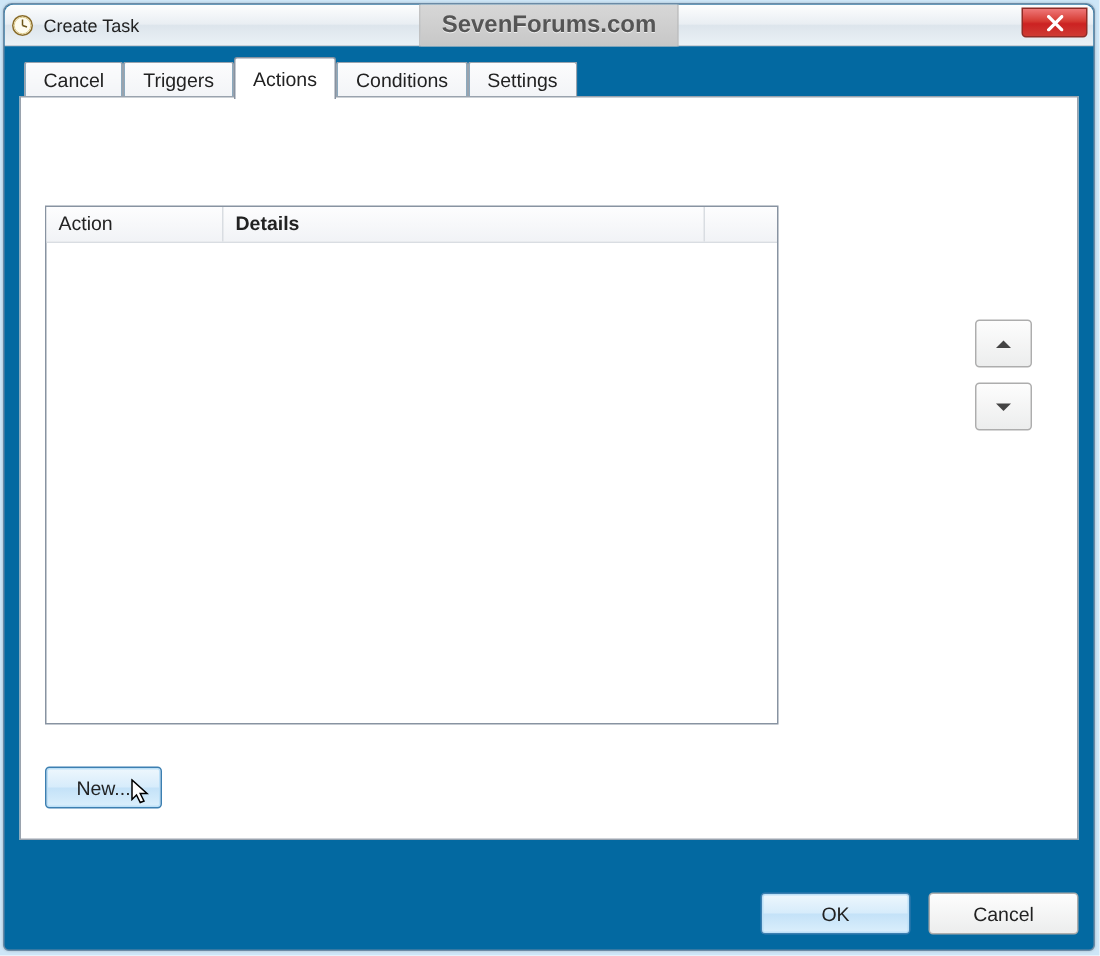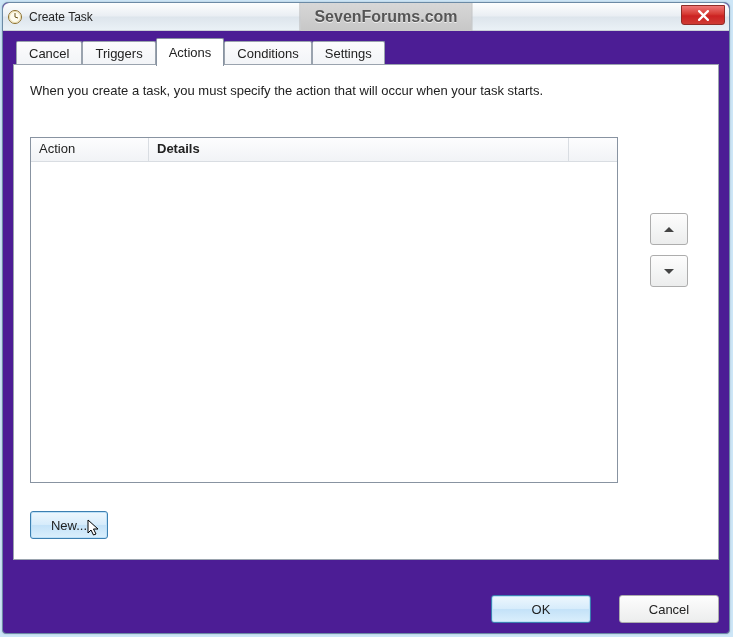--- a/index.html
+++ b/index.html
@@ -1,55 +1,55 @@
 <!DOCTYPE html>
 <html><head>
 <meta charset="utf-8">
 <style>
 * { box-sizing: border-box; margin: 0; padding: 0; font-family: "Segoe UI", Tahoma, sans-serif; }
 body { width: 733px; height: 637px; background: #cde6f7; position: relative; overflow: hidden; }
 
-.window { position: absolute; left: 2px; top: 2px; width: 728px; height: 632px; background: #4c1d95; border: 1px solid #6b8aa5; border-radius: 6px 6px 4px 4px; box-shadow: 0 0 2px rgba(0,0,0,.2); }
+.window { position: absolute; left: 2px; top: 2px; width: 728px; height: 632px; background: #0369a1; border: 1px solid #6b8aa5; border-radius: 6px 6px 4px 4px; box-shadow: 0 0 2px rgba(0,0,0,.2); }
 
 .titlebar { height: 28px; background: linear-gradient(#fdfefe,#e9eef3 48%,#dde5ec 52%,#eaf1f6); border-bottom: 1px solid #c9cfd6; border-radius: 6px 6px 0 0; display: flex; align-items: center; padding: 0 4px; position: relative; }
 .titlebar .appicon { width: 16px; height: 16px; margin-right: 6px; }
 .titlebar .title { font-size: 12px; color: #222; }
-.titlebar .watermark { position: absolute; left: 50%; transform: translateX(-50%); top: 0; height: 28px; padding: 0 14px; display: flex; align-items: center; background: linear-gradient(#d7d7d7,#c7c7c7); font-size: 16px; font-weight: bold; color: #555; border-left: 1px solid #bcbcbc; border-right: 1px solid #bcbcbc; text-shadow: 0 1px 0 #eee; margin-left: 20px; }
+.titlebar .watermark { position: absolute; left: 50%; transform: translateX(-50%); top: 0; height: 28px; padding: 0 14px; display: flex; align-items: center; background: linear-gradient(#d7d7d7,#c7c7c7); font-size: 16px; font-weight: bold; color: #555; border-left: 1px solid #bcbcbc; border-right: 1px solid #bcbcbc; text-shadow: 0 1px 0 #eee; }
 .closebtn { position: absolute; right: 4px; top: 2px; width: 44px; height: 20px; border-radius: 0 0 3px 3px; background: linear-gradient(#e77,#d63b33 45%,#c22 55%,#cf3b34); border: 1px solid #8f2c27; display: flex; align-items: center; justify-content: center; }
 .closebtn svg { width: 11px; height: 11px; }
 
 .content { position: absolute; left: 10px; top: 34px; right: 10px; bottom: 10px; }
 
 .tabs { display: flex; align-items: flex-end; height: 27px; padding-left: 3px; }
 .tab { font-size: 13px; color: #222; padding: 4px 12px 4px 12px; border: 1px solid #9aa3ae; border-bottom: none; background: linear-gradient(#fcfcfd,#f2f4f7); margin-right: 0px; border-radius: 2px 2px 0 0; position: relative; top: 1px; cursor: pointer; }
 .tab.active { background: #fff; padding-top: 6px; padding-bottom: 6px; top: 2px; z-index: 2; border-color: #8893a1; }
 .tabpanel { border: 1px solid #9aa3ae; background: #fff; height: 496px; position: relative; }
 
 .desc { font-size: 13px; color: #222; padding: 18px 16px 0 16px; }
 
-.listview { position: absolute; left: 16px; top: 72px; width: 588px; height: 346px; border: 1px solid #8893a1; background: #fff; }
+.listview { position: absolute; left: 16px; top: 72px; width: 489px; height: 346px; border: 1px solid #8893a1; background: #fff; }
 .lv-header { display: flex; height: 24px; background: linear-gradient(#fdfdfe,#f1f3f6); border-bottom: 1px solid #d9dde2; }
 .lv-col { font-size: 13px; color: #222; padding: 3px 8px; border-right: 1px solid #d9dde2; }
 .lv-col.action { width: 118px; }
 .lv-col.details { flex: 1; font-weight: bold; }
 .lv-col.end { width: 48px; border-right: none; }
 
 .reorder { position: absolute; right: 30px; top: 148px; display: flex; flex-direction: column; gap: 10px; }
 .arrowbtn { width: 38px; height: 32px; border: 1px solid #adadad; border-radius: 3px; background: linear-gradient(#fdfdfd,#eceded); display:flex; align-items:center; justify-content:center; cursor: pointer; }
 .arrowbtn .tri { width: 0; height: 0; border-left: 5px solid transparent; border-right: 5px solid transparent; }
 .arrowbtn.up .tri { border-bottom: 5px solid #444; }
 .arrowbtn.down .tri { border-top: 5px solid #444; }
 
 .actionbtns { position: absolute; left: 16px; bottom: 20px; display: flex; gap: 14px; }
 .btn { min-width: 78px; height: 28px; font-size: 13px; border: 1px solid #adadad; border-radius: 3px; background: linear-gradient(#fdfdfd,#eceded); color: #222; cursor: pointer; padding: 0 14px; }
 .btn.disabled { color: #9e9e9e; cursor: default; }
 .btn.focus { border: 1px solid #3c7fb1; background: linear-gradient(#eef7fd,#d7ecfb 48%,#c4e2f8 52%,#dbeffc); box-shadow: inset 0 0 0 1px #bde0f7; position: relative; }
 .cursor { position: absolute; width: 14px; height: 20px; right: 6px; top: 7px; }
 
-.dlgbtns { position: absolute; right: 0; bottom: 0; display: flex; gap: 28px; }
+.dlgbtns { position: absolute; right: 0; bottom: 0; display: flex; gap: 12px; }
 .dlgbtn { width: 100px; height: 28px; font-size: 13px; border: 1px solid #adadad; border-radius: 3px; background: linear-gradient(#fdfdfd,#eceded); color: #222; cursor: pointer; }
 .dlgbtn.default { border: 1px solid #3c7fb1; background: linear-gradient(#eef7fd,#d7ecfb 48%,#c4e2f8 52%,#dbeffc); box-shadow: inset 0 0 0 1px #bde0f7; }
 </style>
 </head>
 <body>
 
 <div class="window">
   <div class="titlebar">
     <span class="appicon">
       <svg viewBox="0 0 16 16">
@@ -71,21 +71,20 @@
   <div class="content">
     <div class="tabs">
       <div class="tab">Cancel</div>
       <div class="tab">Triggers</div>
       <div class="tab active">Actions</div>
       <div class="tab">Conditions</div>
       <div class="tab">Settings</div>
     </div>
 
     <div class="tabpanel">
-      <div class="desc">When you create a task, you must specify the action that will occur when your task starts.</div>
 
       <div class="listview">
         <div class="lv-header">
           <div class="lv-col action">Action</div>
           <div class="lv-col details">Details</div>
           <div class="lv-col end"></div>
         </div>
       </div>
 
       <div class="reorder">

